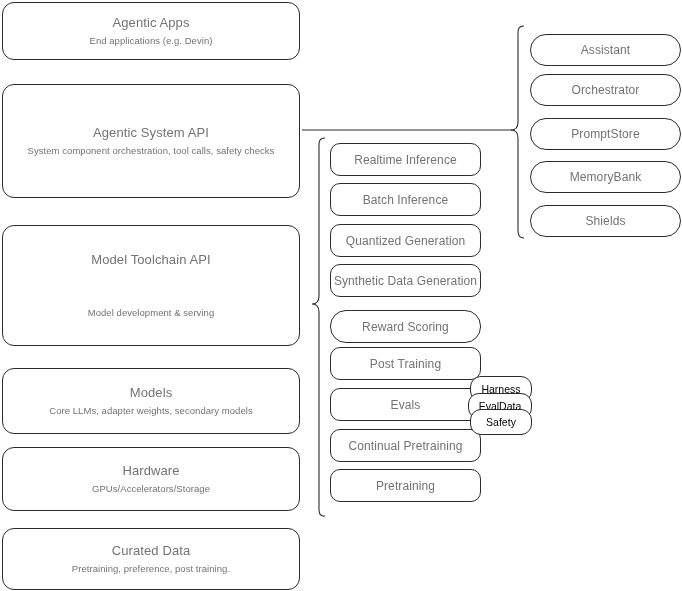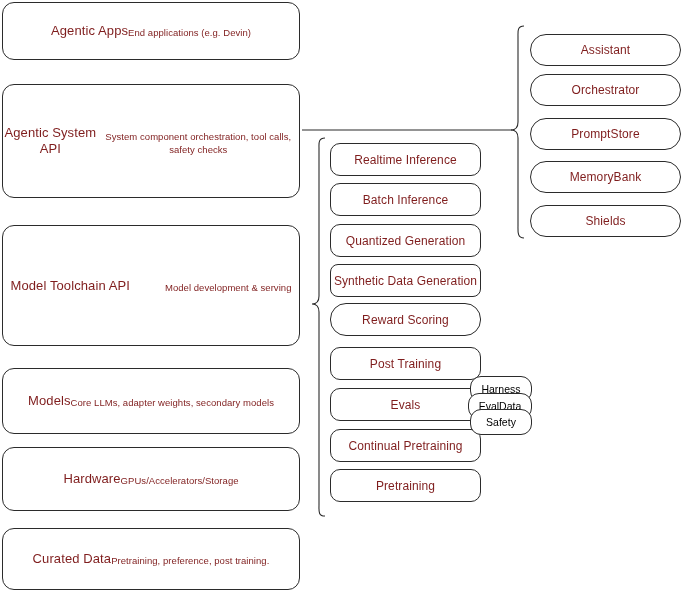--- a/index.html
+++ b/index.html
@@ -17,25 +17,25 @@
   }
 
   
   .box {
     position: absolute;
     box-sizing: border-box;
     background: #ffffff;
     border: 1px solid #2b2b2b;
     border-radius: 12px;
     display: flex;
-    flex-direction: row;
+    flex-direction: column;
     align-items: center;
     justify-content: center;
     text-align: center;
-    color: #7f1d1d;
+    color: #737373;
   }
   .box .ttl {
     font-size: 13px;
     line-height: 16px;
     letter-spacing: 0.1px;
   }
   .box .sub {
     font-size: 9.5px;
     line-height: 13px;
     margin-top: 3px;
@@ -152,24 +152,24 @@
 
   <div class="box cap" style="top:143px;">
     <div class="ttl">Realtime Inference</div>
   </div>
   <div class="box cap" style="top:183px;">
     <div class="ttl">Batch Inference</div>
   </div>
   <div class="box cap" style="top:224px;">
     <div class="ttl">Quantized Generation</div>
   </div>
-  <div class="box cap" style="top:264px;border-radius:8px;">
+  <div class="box cap" style="top:264px;">
     <div class="ttl">Synthetic Data Generation</div>
   </div>
-  <div class="box cap" style="top:303px;border-radius:16px;">
+  <div class="box cap" style="top:310px;border-radius:16px;">
     <div class="ttl">Reward Scoring</div>
   </div>
   <div class="box cap" style="top:347px;">
     <div class="ttl">Post Training</div>
   </div>
   <div class="box cap" style="top:388px;">
     <div class="ttl">Evals</div>
   </div>
   <div class="box cap" style="top:429px;">
     <div class="ttl">Continual Pretraining</div>

